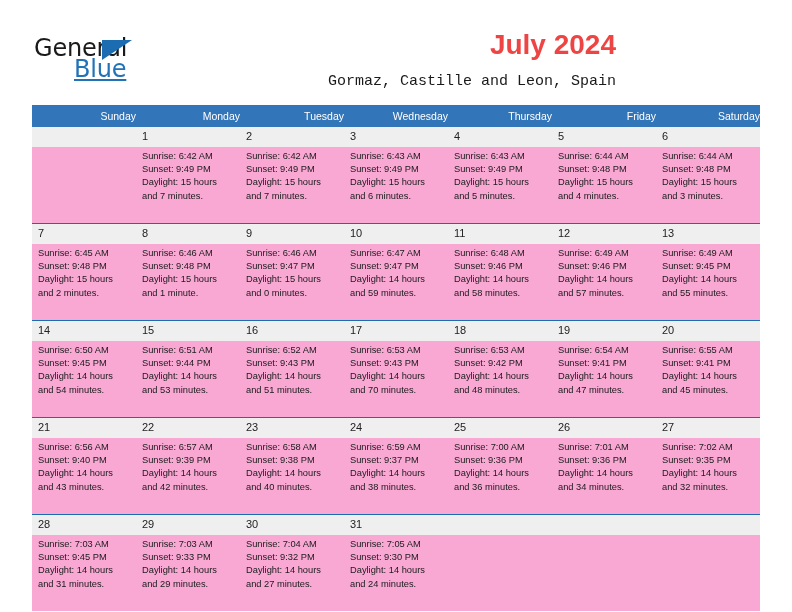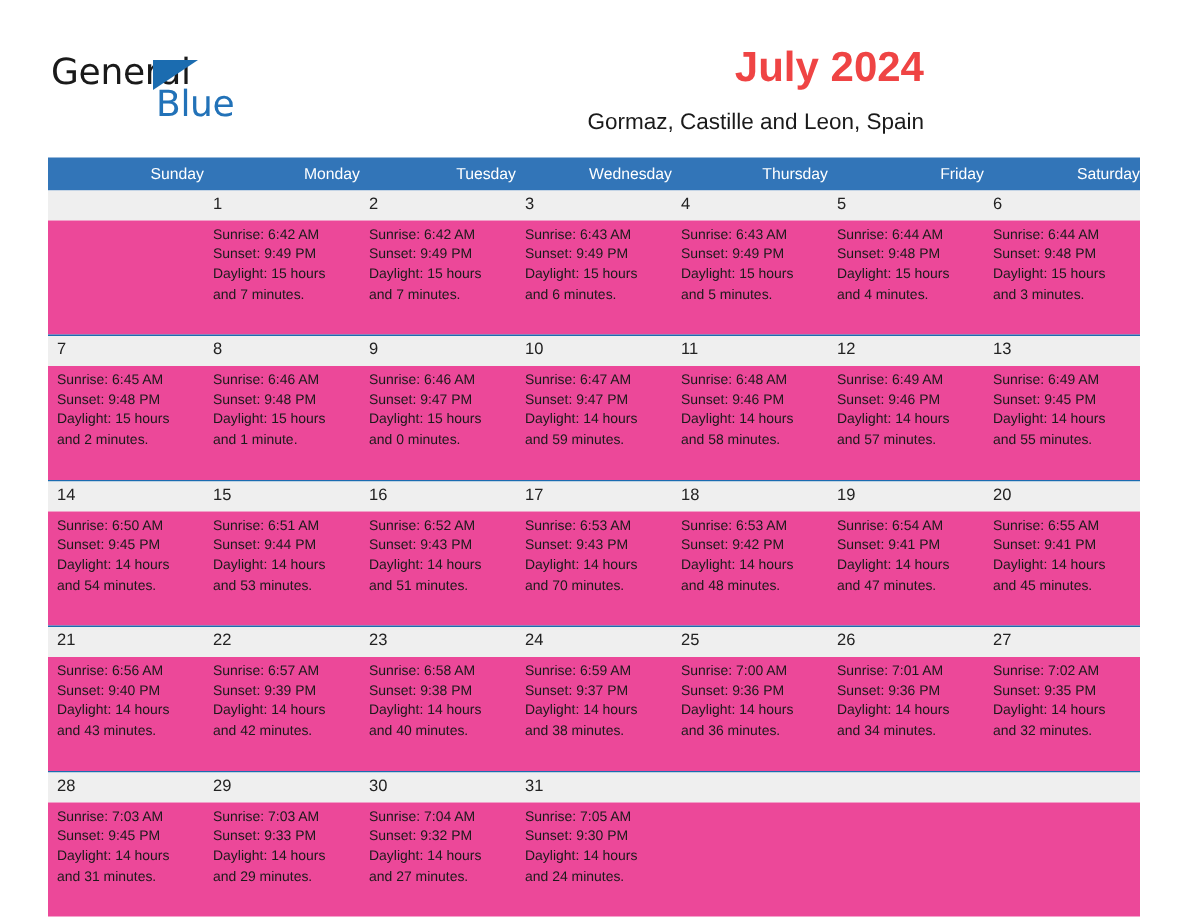--- a/index.html
+++ b/index.html
@@ -41,26 +41,27 @@
     position: absolute;
     left: 2px;
     top: 6px;
     font-size: 24px;
     letter-spacing: -0.2px;
     color: #1a1a1a;
     font-family: "DejaVu Sans", sans-serif;
   }
   .brand-blue {
     position: absolute;
-    left: 72px;
+    left: 42px;
     top: 27px;
     font-size: 24px;
     letter-spacing: -0.2px;
     color: #2272b8;
     font-family: "DejaVu Sans", sans-serif;
+    text-decoration: underline;
   }
   .brand-triangle {
     position: absolute;
     left: 70px;
     top: 12px;
     width: 0;
     height: 0;
     border-left: 30px solid #1b6cb0;
     border-bottom: 20px solid transparent;
   }
@@ -78,20 +79,21 @@
     white-space: nowrap;
     font-weight: bold;
     margin: 0;
   }
   .cal-subtitle {
     font-size: 15px;
     color: #1a1a1a;
     line-height: 20px;
     margin-top: 10px;
     white-space: nowrap;
+    font-family: Liberation Mono, monospace;
   }
 
   
   .calendar {
     position: absolute;
     left: 32px;
     top: 105px;
     width: 728px;
     border-collapse: collapse;
     table-layout: fixed;
@@ -120,21 +122,21 @@
   }
   .daynum-row td {
     background: #efefef;
     font-size: 11px;
     line-height: 13px;
     color: #222222;
     padding: 3px 0 4px 6px;
     height: 13px;
   }
   .info-row td {
-    background: #ec4899;
+    background: #f9a8d4;
     font-size: 9.3px;
     line-height: 13.2px;
     color: #1a1a1a;
     padding: 3px 5px 12px 6px;
     height: 61px;
   }
   .info-row td .line {
     display: block;
     white-space: nowrap;
   }

